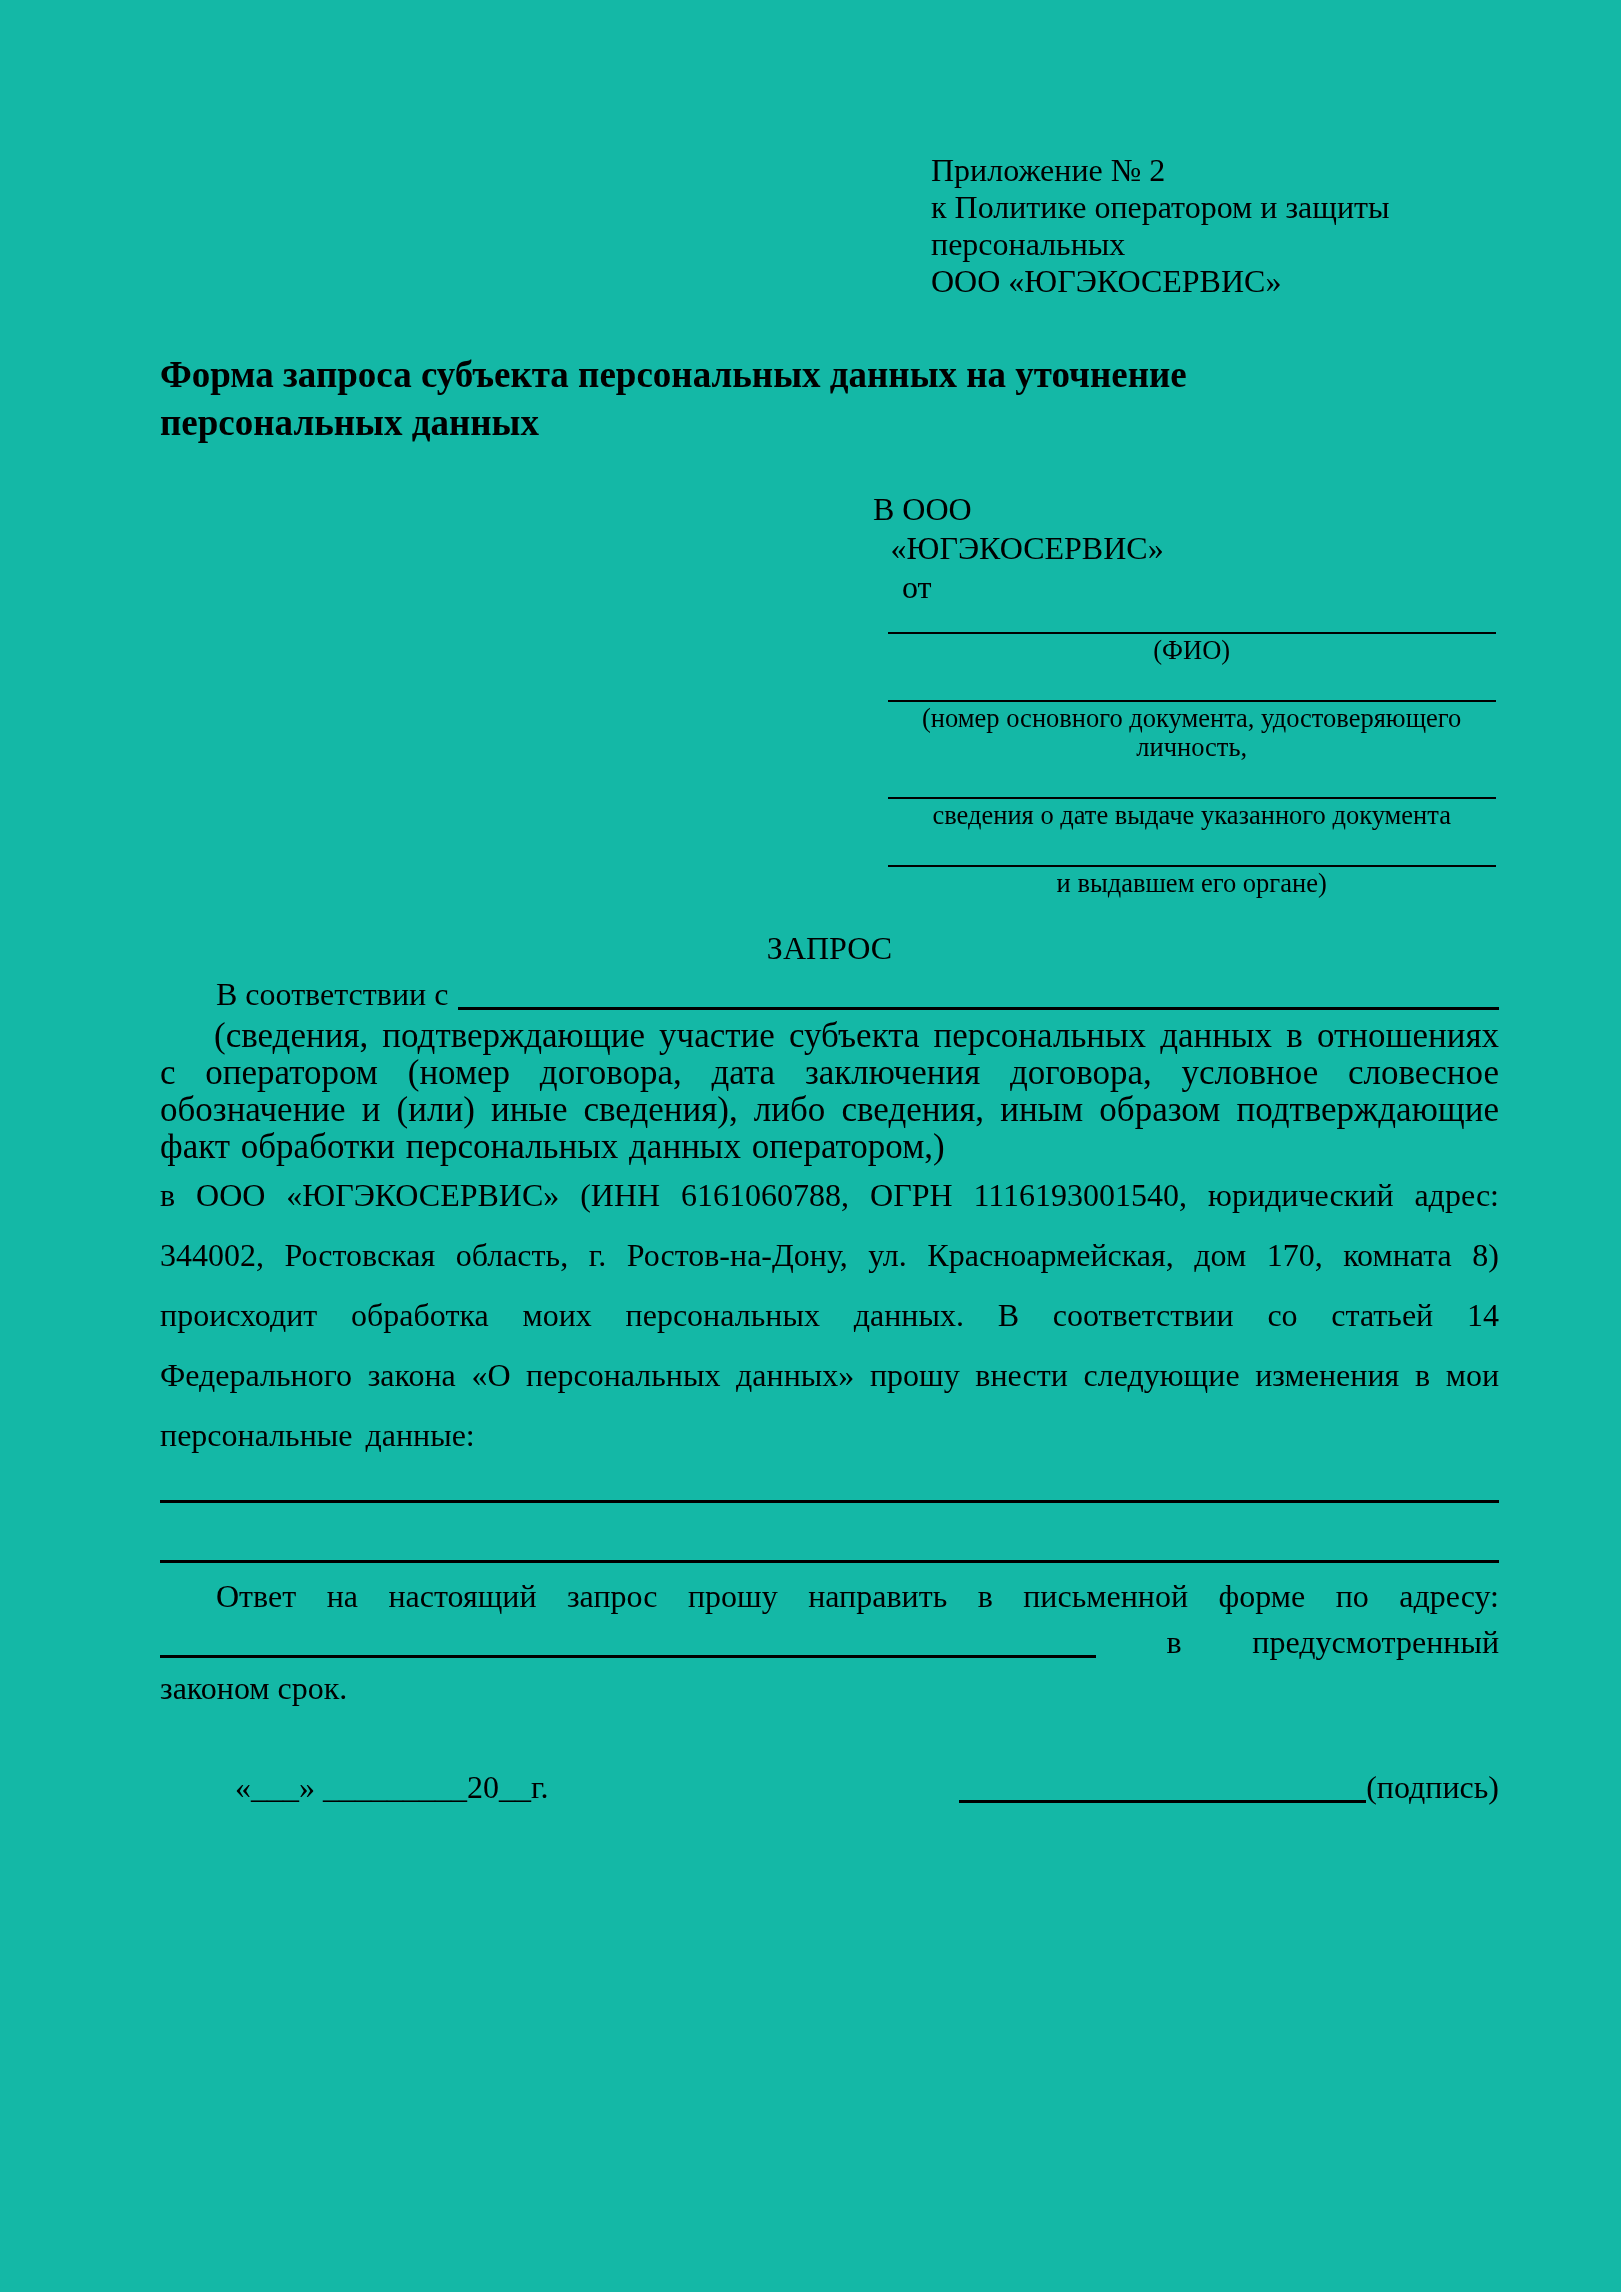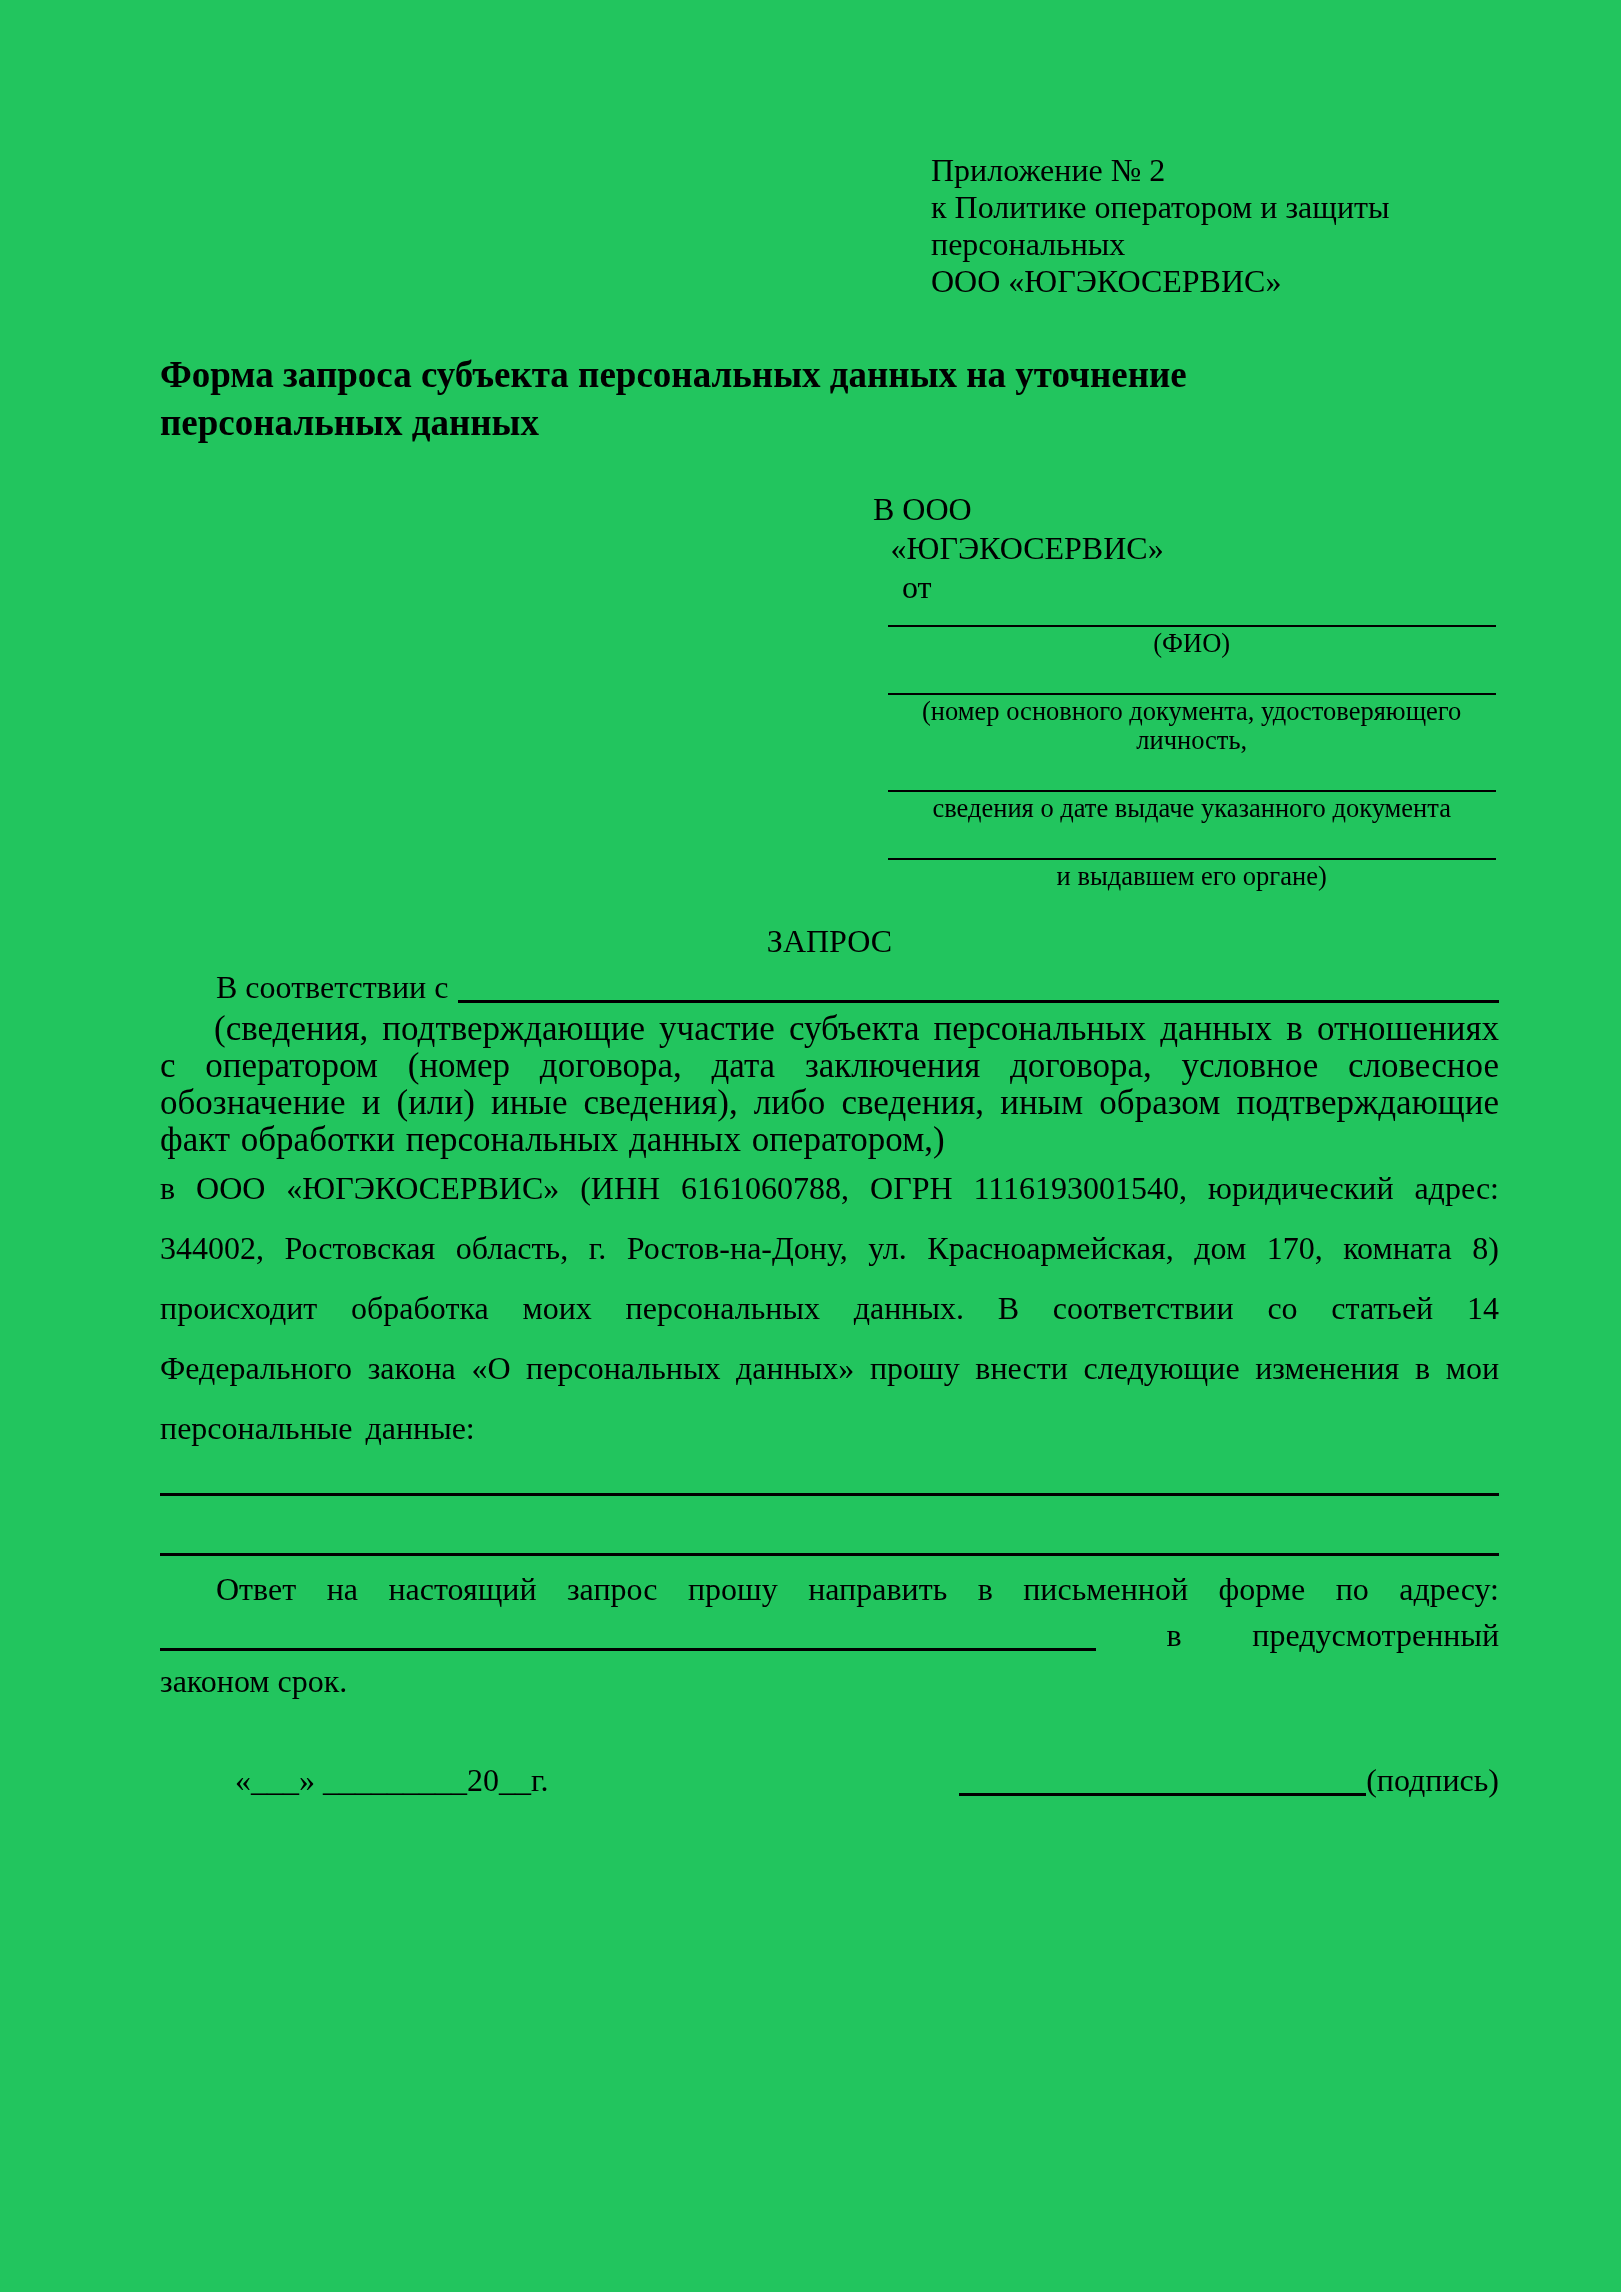--- a/index.html
+++ b/index.html
@@ -5,21 +5,21 @@
   html, body {
     margin: 0;
     padding: 0;
     background: #ffffff;
   }
   .page {
     position: relative;
     width: 1621px;
     height: 2293px;
     box-sizing: border-box;
-    background: #22c55e;
+    background: #14b8a6;
     color: #000000;
     font-family: "Liberation Serif", "DejaVu Serif", serif;
     font-size: 32px;
     padding: 152px 122px 12px 160px;
     overflow: hidden;
   }
 
   
   .header-block {
     margin-left: 771px;
@@ -39,21 +39,21 @@
     margin-top: 43px;
     margin-left: 713px;
     line-height: 39px;
   }
   .addressee .l2 { padding-left: 17.6px; }
   .addressee .l3 { padding-left: 29px; }
 
   .fields {
     margin-left: 14.7px;
     width: 608px;
-    margin-top: 18px;
+    margin-top: 25px;
   }
   .field + .field { margin-top: 35px; }
   .field .rule {
     border-top: 2.9px solid #000;
     height: 2px;
   }
   .field .caption {
     text-align: center;
     font-size: 26.5px;
     line-height: 29px;

